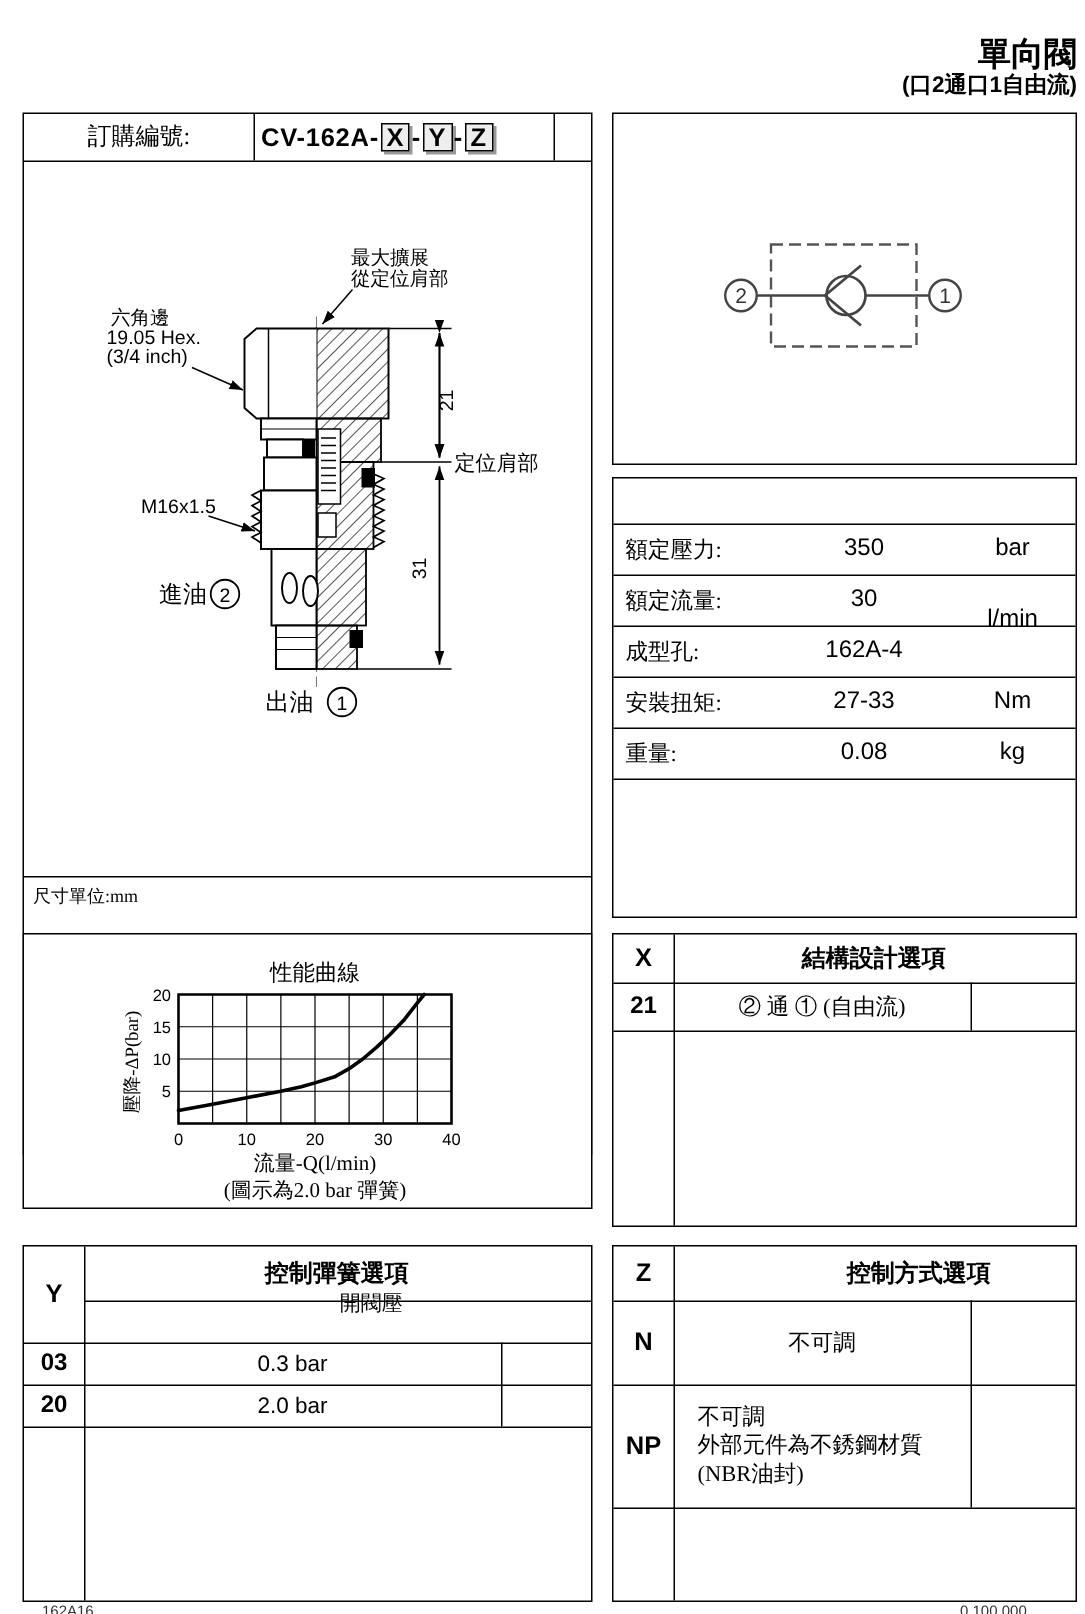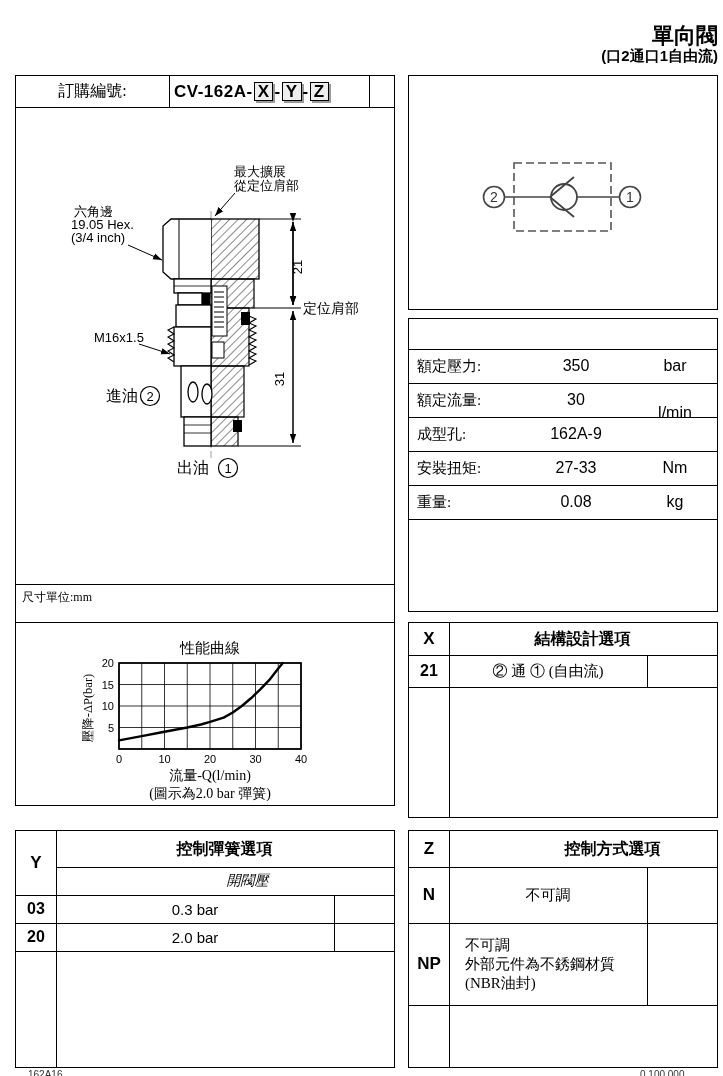--- a/index.html
+++ b/index.html
@@ -165,21 +165,21 @@
       <div class="cell center param-val" style="left:112px;top:30px;width:110px;height:34px;">350</div>
       <div class="cell center param-val" style="left:230px;top:30px;width:72px;height:34px;">bar</div>
 
       <div class="hline" style="left:0;right:0;top:98px;"></div>
       <div class="cell param-label cjk" style="left:8px;top:64px;width:104px;height:34px;">額定流量:</div>
       <div class="cell center param-val" style="left:112px;top:64px;width:110px;height:34px;">30</div>
       <div class="cell center param-val" style="left:230px;top:64px;width:72px;height:34px;margin-top:13px;">l/min</div>
 
       <div class="hline" style="left:0;right:0;top:132px;"></div>
       <div class="cell param-label cjk" style="left:8px;top:98px;width:104px;height:34px;">成型孔:</div>
-      <div class="cell center param-val" style="left:112px;top:98px;width:110px;height:34px;">162A-9</div>
+      <div class="cell center param-val" style="left:112px;top:98px;width:110px;height:34px;">162A-4</div>
       <div class="cell center param-val" style="left:230px;top:98px;width:72px;height:34px;"></div>
 
       <div class="hline" style="left:0;right:0;top:166px;"></div>
       <div class="cell param-label cjk" style="left:8px;top:132px;width:104px;height:34px;">安裝扭矩:</div>
       <div class="cell center param-val" style="left:112px;top:132px;width:110px;height:34px;">27-33</div>
       <div class="cell center param-val" style="left:230px;top:132px;width:72px;height:34px;">Nm</div>
 
       <div class="hline" style="left:0;right:0;top:200px;"></div>
       <div class="cell param-label cjk" style="left:8px;top:166px;width:104px;height:34px;">重量:</div>
       <div class="cell center param-val" style="left:112px;top:166px;width:110px;height:34px;">0.08</div>
@@ -234,21 +234,21 @@
 
   <div class="box" style="left:15px;top:830px;width:380px;height:238px;">
     <div class="vline" style="left:40px;top:0;bottom:0;"></div>
     <div class="hline" style="left:40px;right:0;top:36px;"></div>
     <div class="hline" style="left:0;right:0;top:64px;"></div>
     <div class="hline" style="left:0;right:0;top:92px;"></div>
     <div class="hline" style="left:0;right:0;top:120px;"></div>
     <div class="vline" style="left:318px;top:64px;height:56px;"></div>
     <div class="cell center opt-code" style="left:0;top:0;width:40px;height:64px;">Y</div>
     <div class="cell center th" style="left:40px;top:0;width:337px;height:36px;">控制彈簧選項</div>
-    <div class="cell center cjk" style="left:40px;top:36px;width:383px;height:28px;font-size:14px;font-style:italic;">開閥壓</div>
+    <div class="cell center cjk" style="left:40px;top:24px;width:383px;height:28px;font-size:14px;">開閥壓</div>
     <div class="cell center opt-code" style="left:0;top:64px;width:40px;height:28px;font-size:16px;">03</div>
     <div class="cell center opt-desc" style="left:40px;top:64px;width:278px;height:28px;">0.3 bar</div>
     <div class="cell center opt-code" style="left:0;top:92px;width:40px;height:28px;font-size:16px;">20</div>
     <div class="cell center opt-desc" style="left:40px;top:92px;width:278px;height:28px;">2.0 bar</div>
   </div>
 
   <div class="box" style="left:408px;top:830px;width:310px;height:238px;">
     <div class="vline" style="left:40px;top:0;bottom:0;"></div>
     <div class="hline" style="left:0;right:0;top:36px;"></div>
     <div class="hline" style="left:0;right:0;top:92px;"></div>

